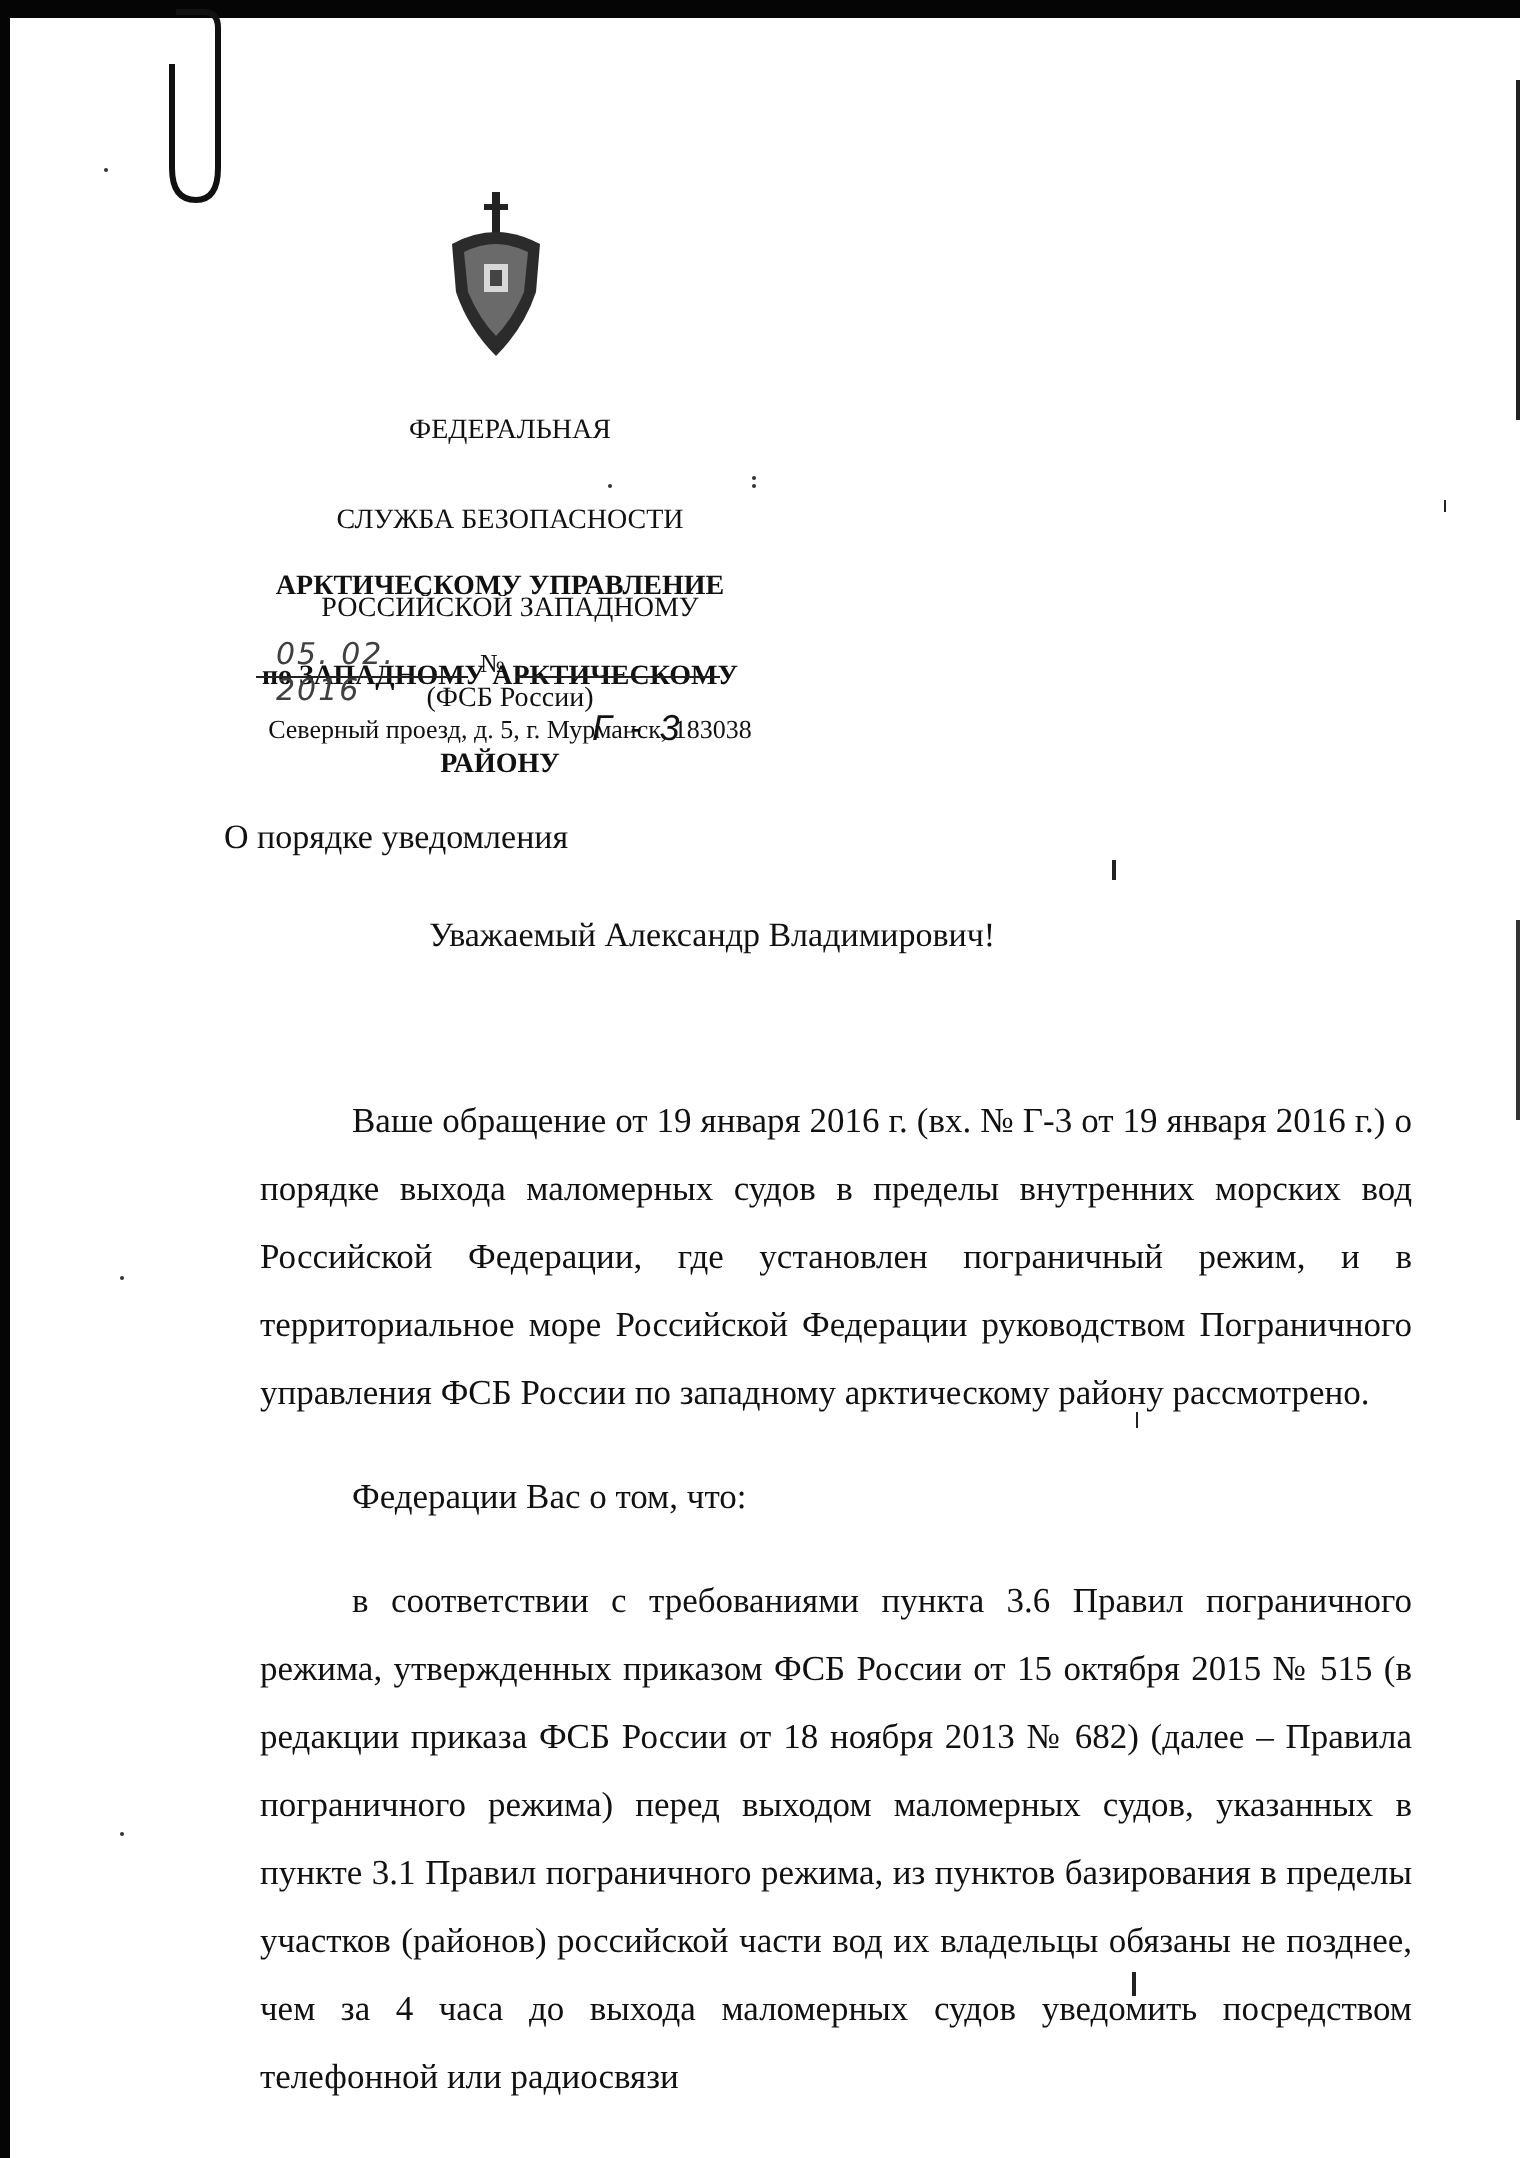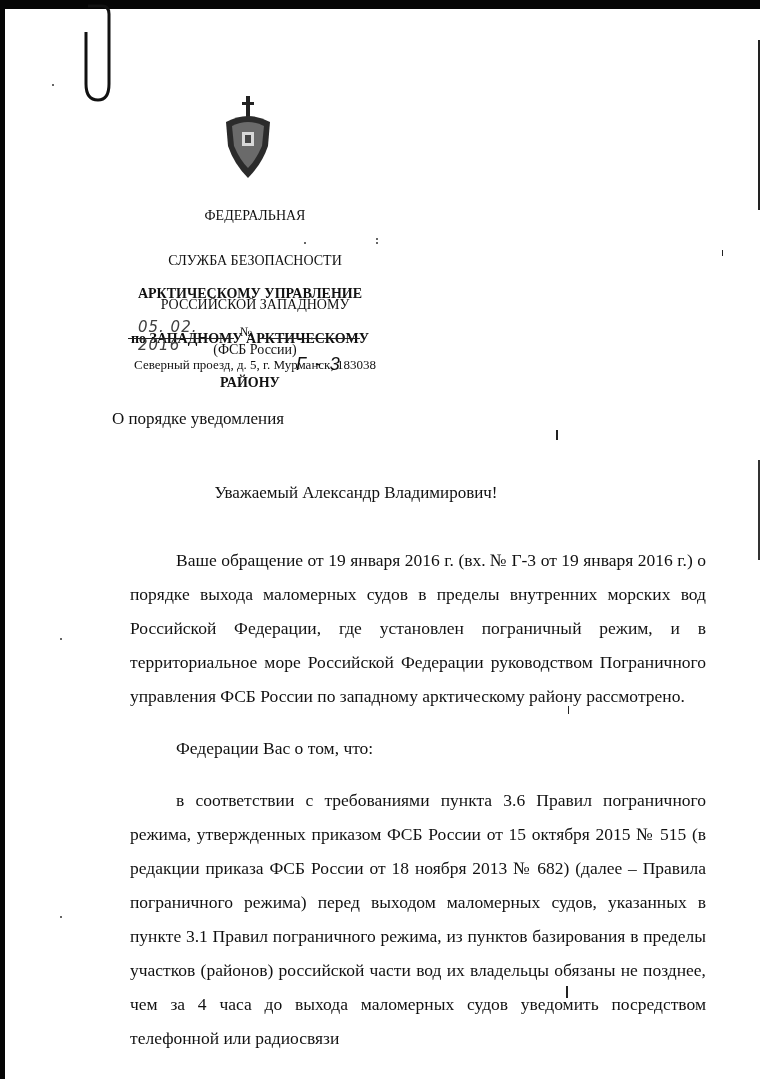--- a/index.html
+++ b/index.html
@@ -42,21 +42,21 @@
       position: absolute; left: 168px; top: 0; font-family: Liberation Sans, sans-serif;
       font-style: italic; font-size: 18px; letter-spacing: 2px; margin-top: 36px;
     }
     .reg-number-line { position: absolute; left: 130px; top: 20px; width: 102px; border-bottom: 1px solid #222; }
     .address {
       position: absolute; left: 130px; top: 342px; width: 250px;
       font-size: 13px; text-align: center; white-space: nowrap; margin-top: 15px;
     }
 
     .subject { position: absolute; left: 112px; top: 409px; font-size: 17px; }
-    .salutation { position: absolute; left: 0; width: 712px; top: 483px; text-align: center; font-size: 17px; }
+    .salutation { position: absolute; left: 0; width: 712px; top: 458px; text-align: center; font-size: 17px; }
 
     .body-text {
       position: absolute; left: 112px; top: 525px; width: 612px;
       font-size: 17.5px; line-height: 34px; text-align: justify;
     }
     .body-text p { margin: 18px; text-indent: 46px; text-align: justify; }
 
     .mark { position: absolute; background: #222; }
     .dot { position: absolute; width: 2px; height: 2px; background: #333; border-radius: 1px; }
   </style>

